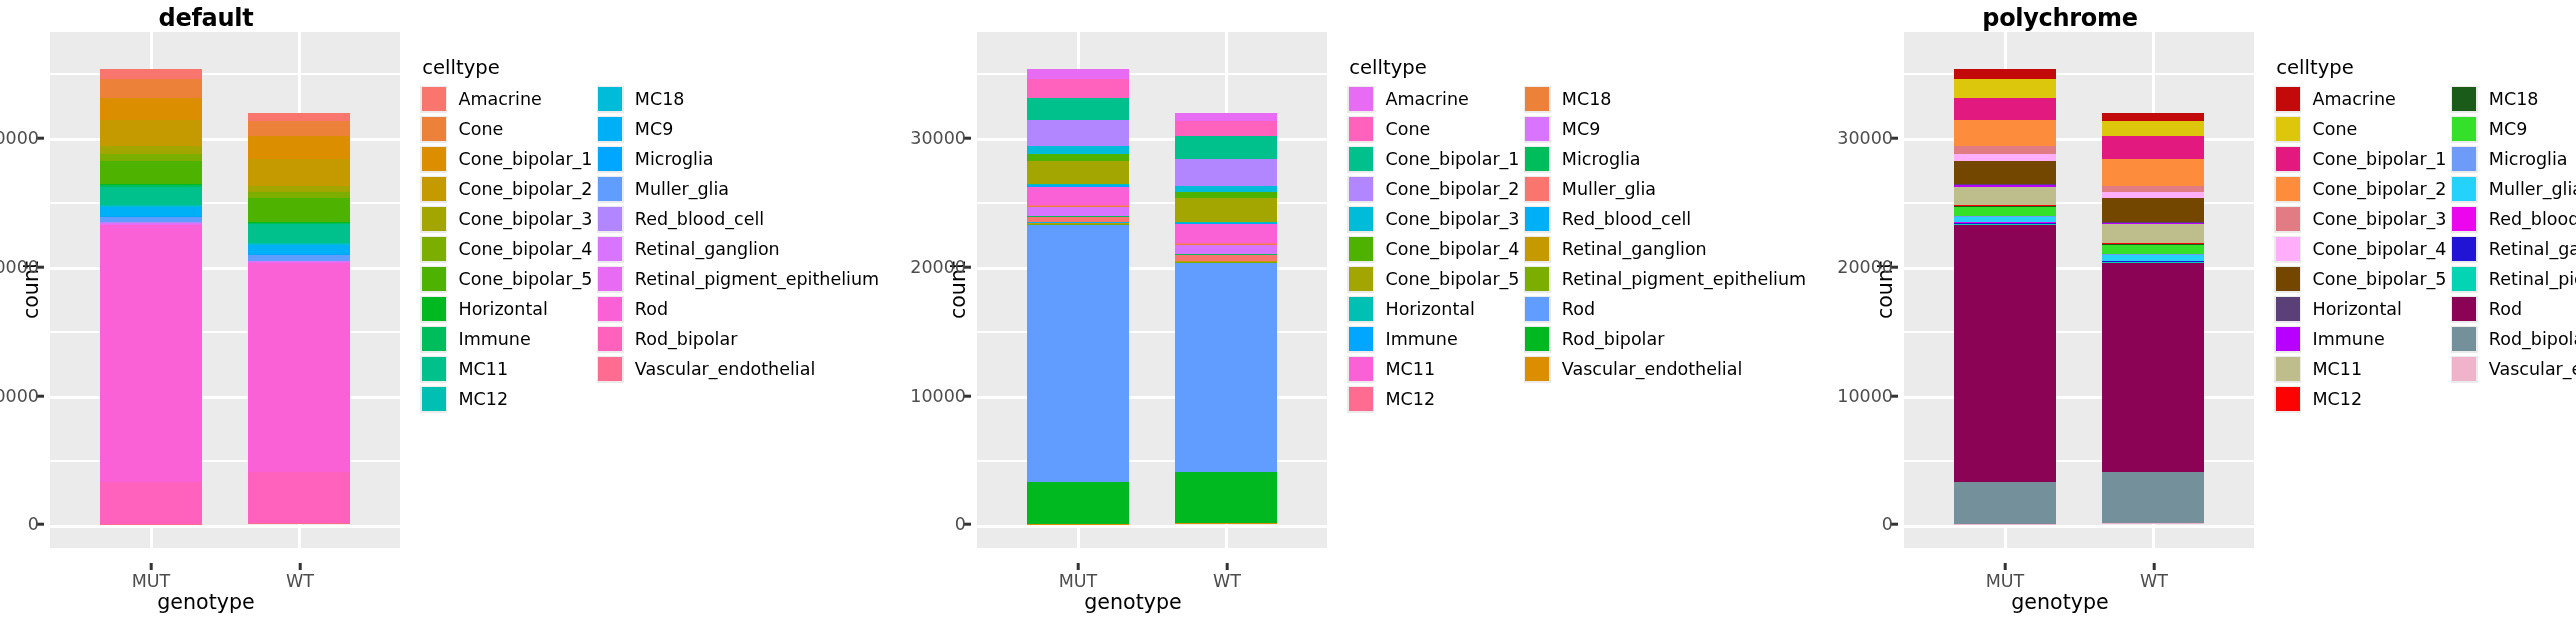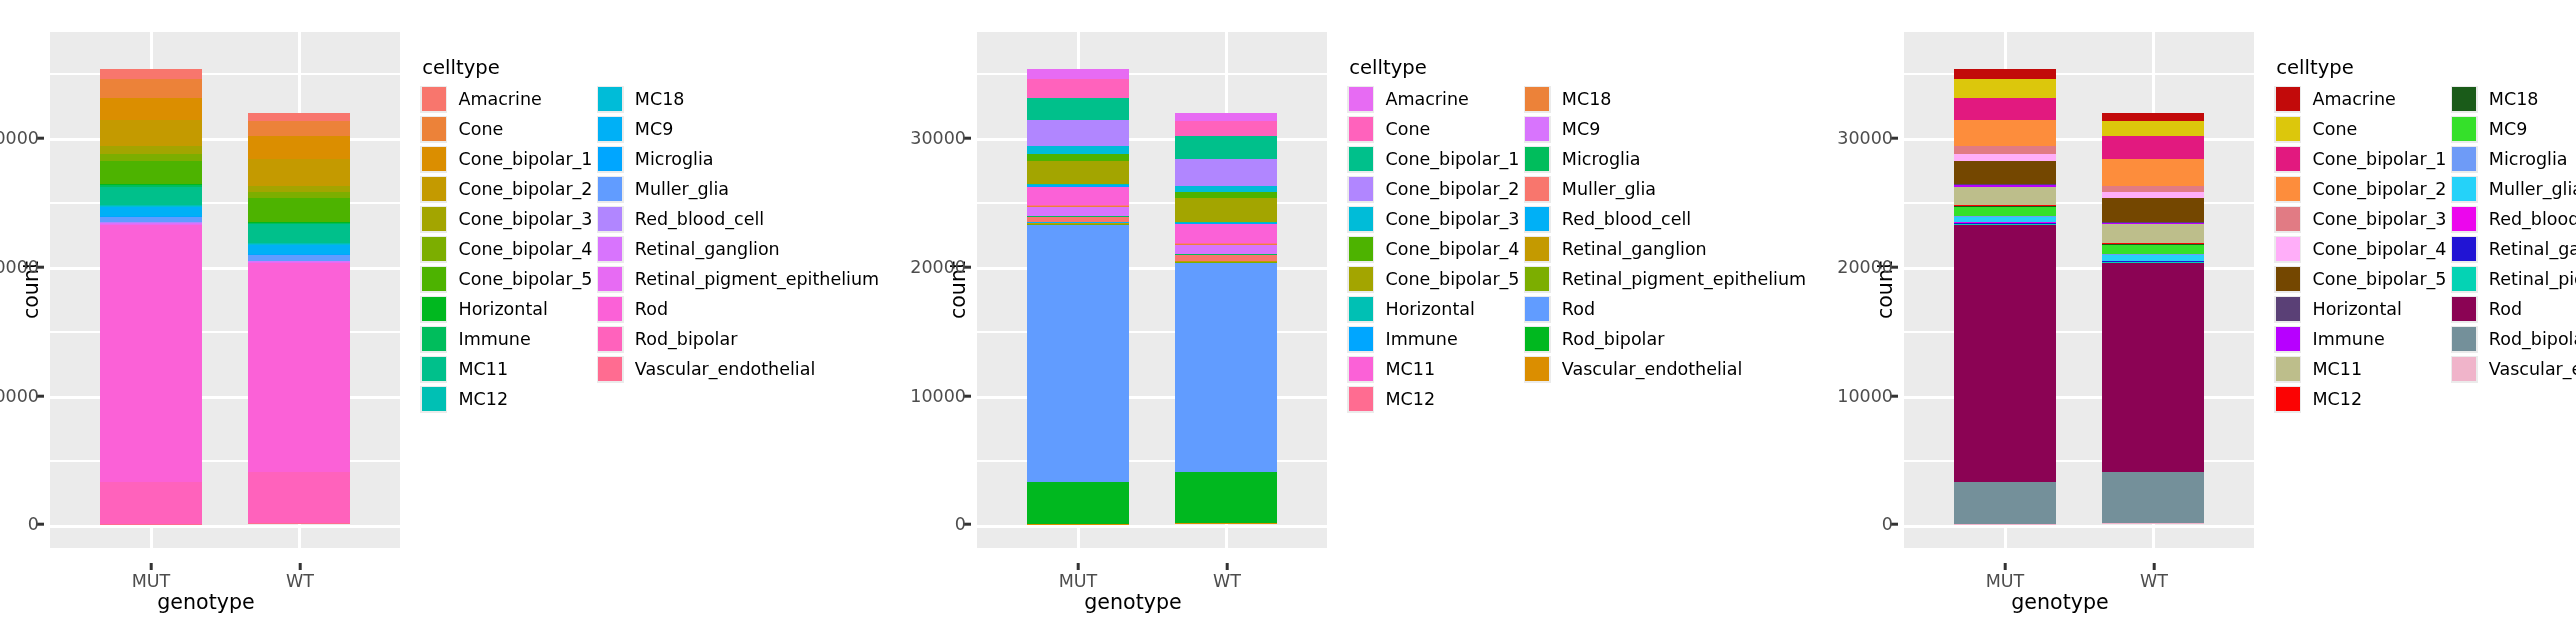--- a/index.html
+++ b/index.html
@@ -149,20 +149,21 @@
     color:#000000;
     white-space:nowrap;
   }
 </style>
 </head>
 <body>
 
 <div class="figure" id="figure">
     <div class="panel">
       <div class="plot-col">
+        <div class="panel-title">default</div>
         <div class="ylab">count</div>
         <div class="xlab">genotype</div>
         <div class="panel-bg">
           <div class="grid-minor" style="top: 428px;"></div>
           <div class="grid-minor" style="top: 299px;"></div>
           <div class="grid-minor" style="top: 170px;"></div>
           <div class="grid-minor" style="top: 41px;"></div>
           <div class="grid-major" style="top: 493px;"></div>
           <div class="grid-major" style="top: 364px;"></div>
           <div class="grid-major" style="top: 235px;"></div>
@@ -571,20 +572,21 @@
                 <i style="background: rgb(219, 142, 0);"></i>
               </div>
               <span class="legend-label">Vascular_endothelial</span>
             </div>
           </div>
         </div>
       </div>
     </div>
     <div class="panel">
       <div class="plot-col">
+        <div class="panel-title">polychrome</div>
         <div class="ylab">count</div>
         <div class="xlab">genotype</div>
         <div class="panel-bg">
           <div class="grid-minor" style="top: 428px;"></div>
           <div class="grid-minor" style="top: 299px;"></div>
           <div class="grid-minor" style="top: 170px;"></div>
           <div class="grid-minor" style="top: 41px;"></div>
           <div class="grid-major" style="top: 493px;"></div>
           <div class="grid-major" style="top: 364px;"></div>
           <div class="grid-major" style="top: 235px;"></div>

